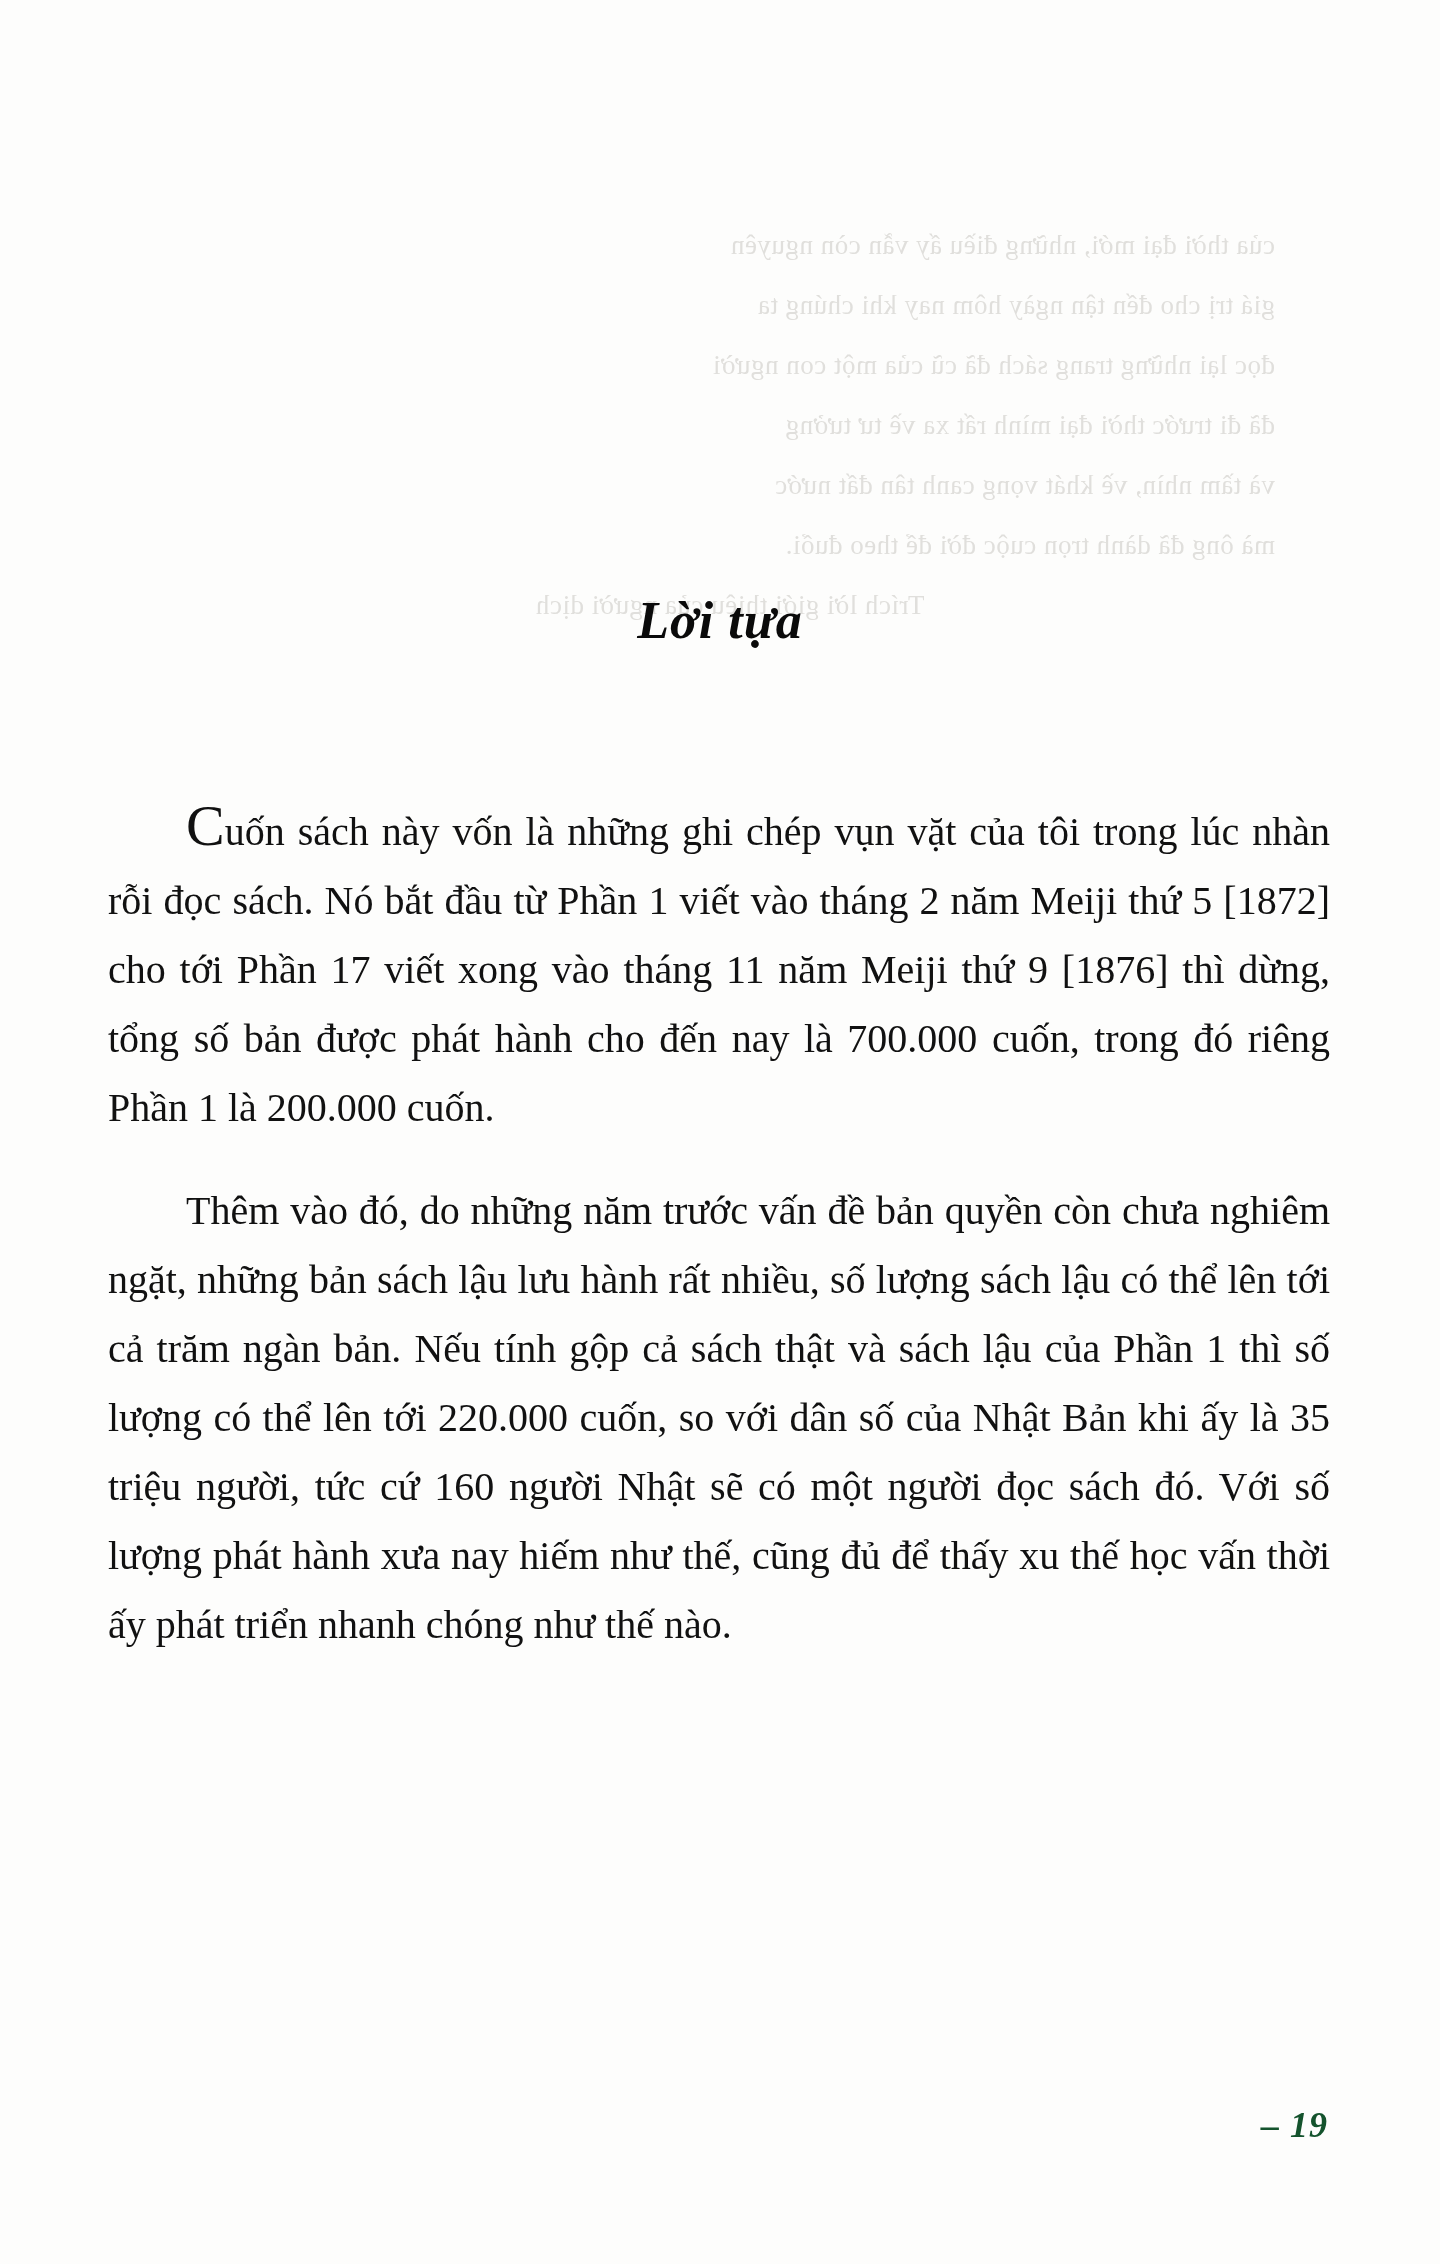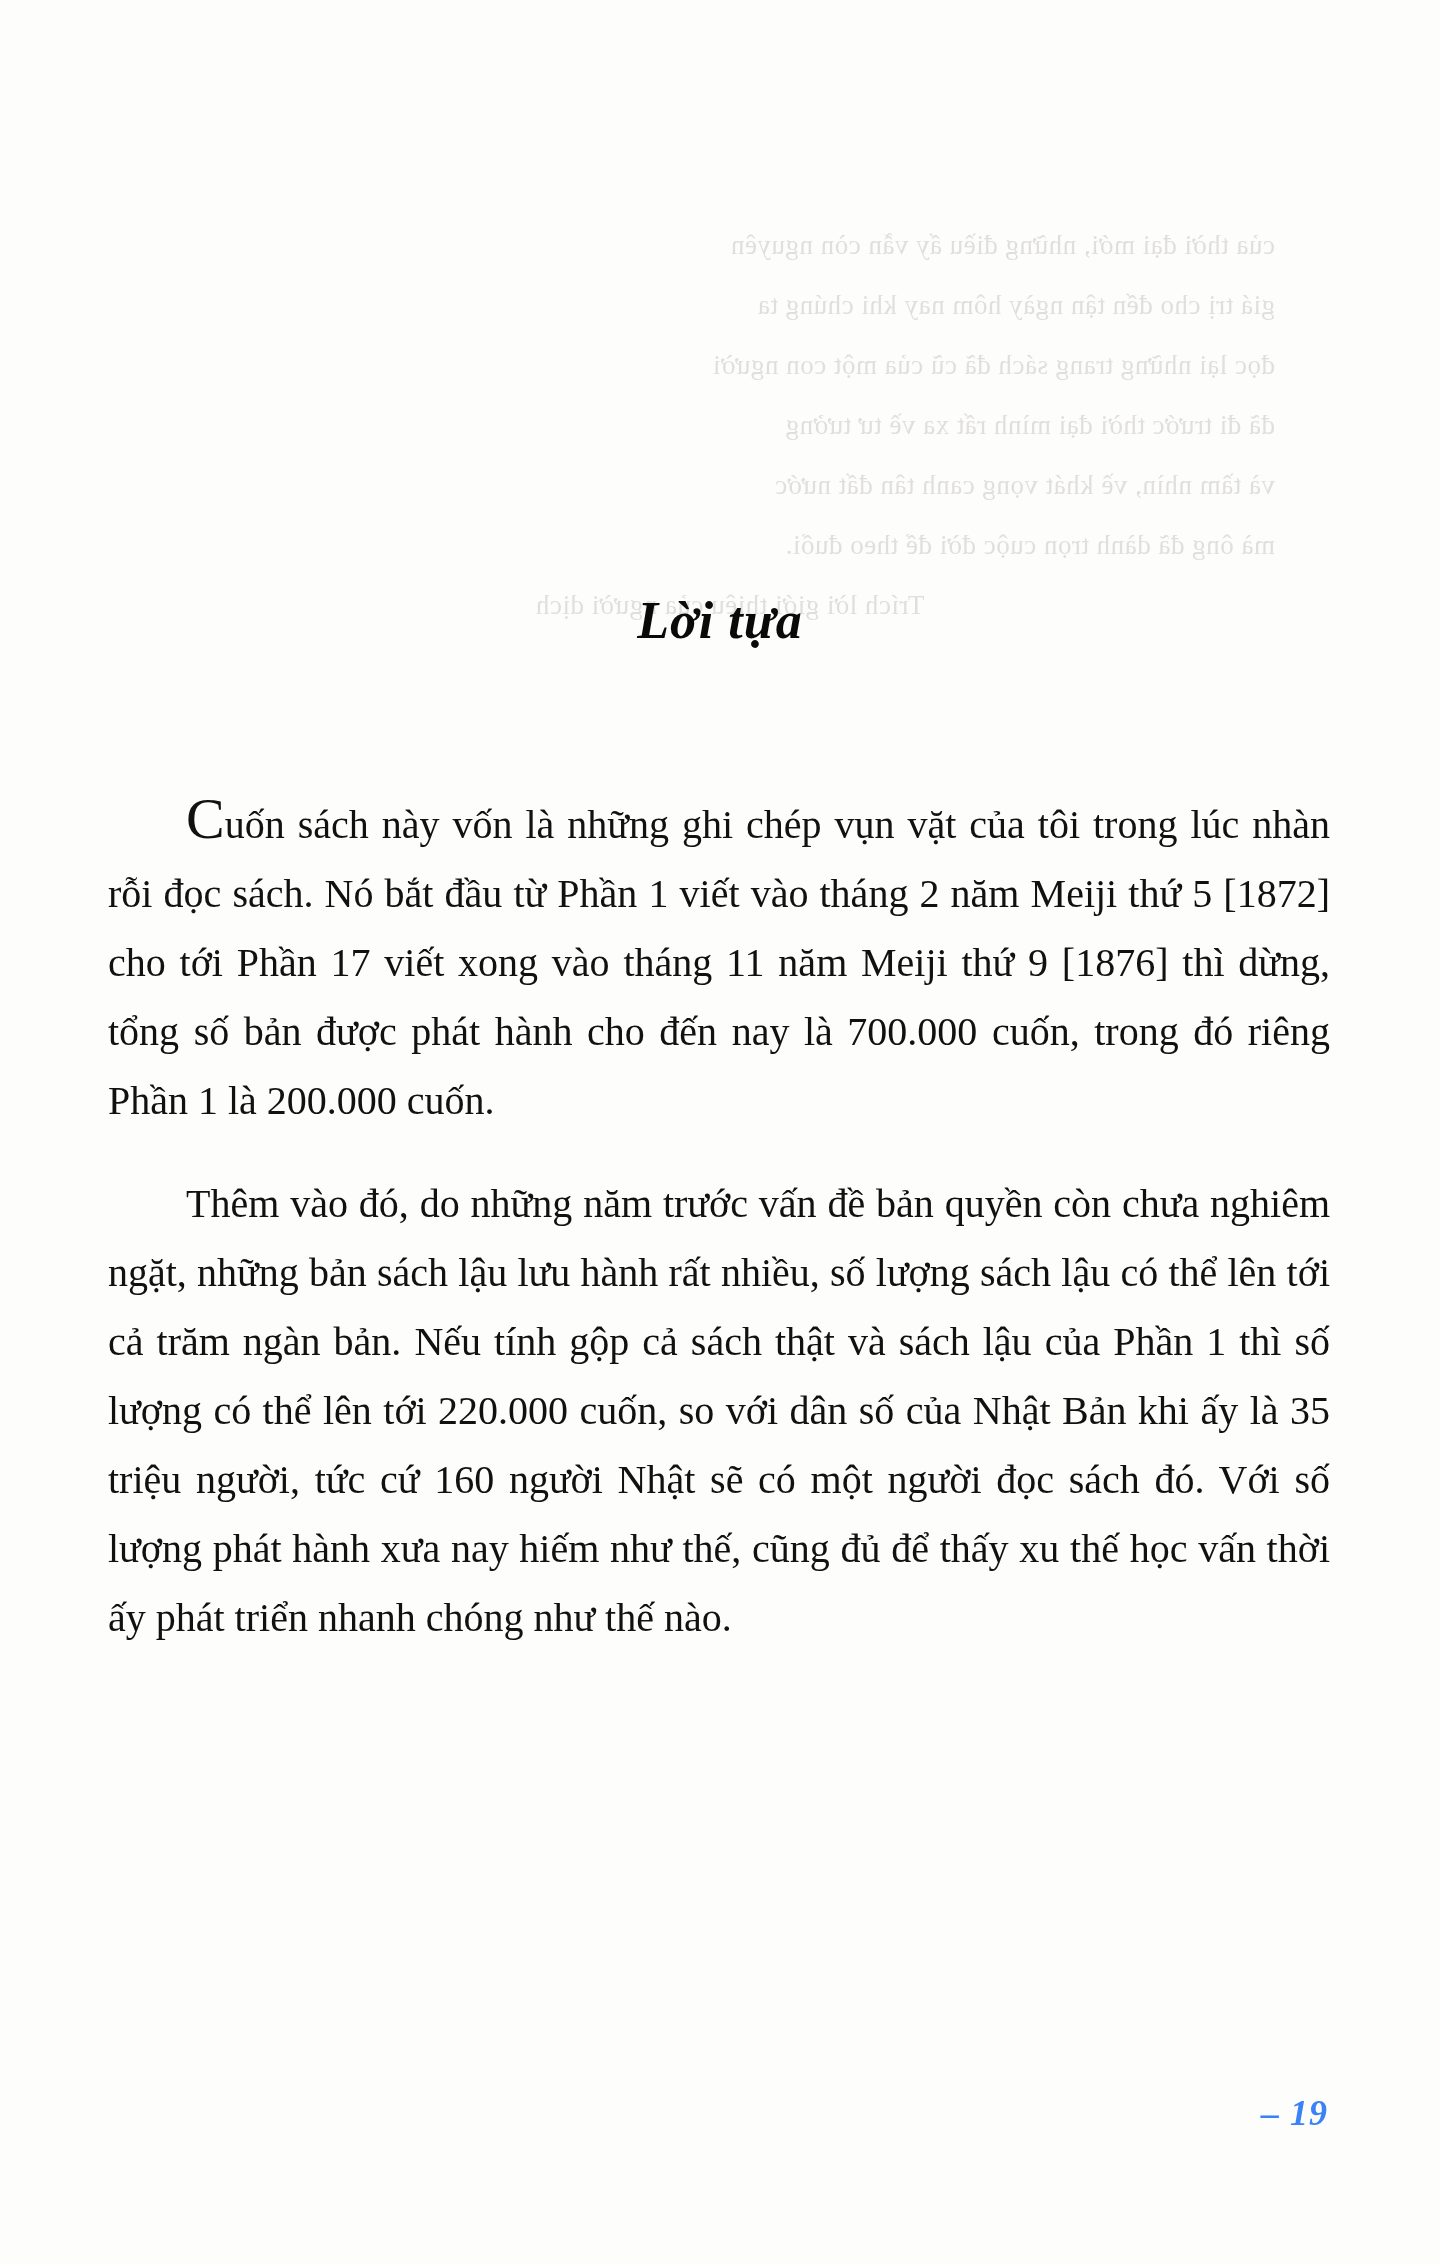--- a/index.html
+++ b/index.html
@@ -56,46 +56,46 @@
   }
 
   .content {
     position: absolute;
     top: 790px;
     left: 108px;
     width: 1222px;
   }
 
   p.para {
-    margin: 0 0 34px 0;
+    margin: 7px 0 34px 0;
     font-size: 40px;
     line-height: 69px;
     text-align: justify;
     text-justify: inter-word;
     text-indent: 78px;
     color: #111;
   }
   p.para:last-child { margin-bottom: 0; }
 
   p.first-para { text-indent: 78px; }
   p.first-para .dropcap {
     font-size: 58px;
     line-height: 0;
     vertical-align: baseline;
   }
 
   .folio {
     position: absolute;
-    bottom: 130px;
+    bottom: 118px;
     right: 112px;
     font-size: 36px;
     font-style: italic;
     font-weight: bold;
     letter-spacing: 1px;
-    color: #3b82f6;
+    color: #14532d;
     margin-left: 20px;
   }
 </style>
 </head>
 <body>
 
 <div class="page">
 
   <div class="bleed">
     <div>của thời đại mới, những điều ấy vẫn còn nguyên</div>

